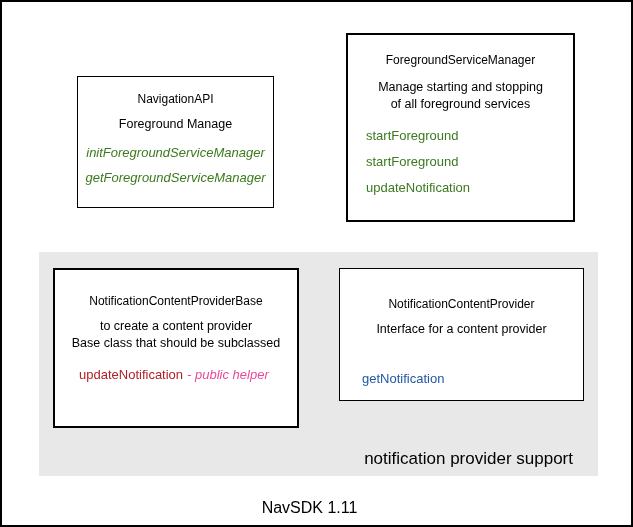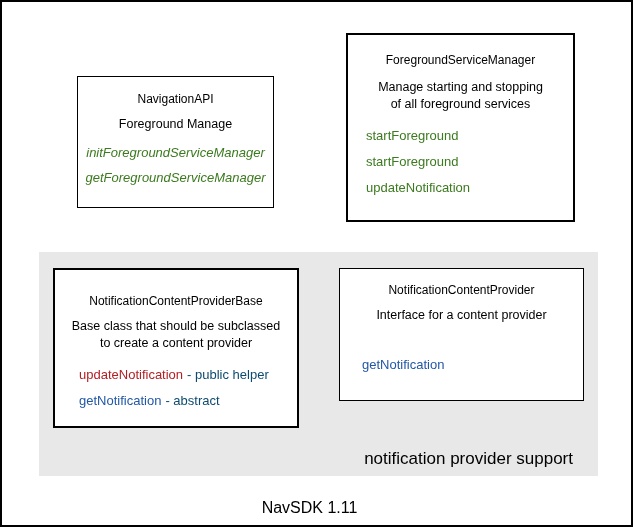--- a/index.html
+++ b/index.html
@@ -43,28 +43,28 @@
   #box-fsm .box-title { margin-top: 18px; }
   #box-fsm .box-desc  { margin-top: 12px; }
   #box-fsm .methods   { margin-top: 16px; margin-left: 18px; }
   #box-fsm .mrow      { margin-bottom: 10px; }
 
   #box-ncpb .box-title { margin-top: 24px; }
   #box-ncpb .box-desc  { margin-top: 10px; }
   #box-ncpb .methods   { margin-top: 16px; margin-left: 24px; }
   #box-ncpb .mrow      { margin-bottom: 10px; }
 
-  #box-ncp .box-title { margin-top: 14px; }
+  #box-ncp .box-title { margin-top: 28px; }
   #box-ncp .box-desc  { margin-top: 10px; }
   #box-ncp .methods   { margin-top: 33px; margin-left: 22px; }
 
   .m-green { color: #3b7a1e; }
   .m-red   { color: #b22025; }
   .m-blue  { color: #2257a5; }
-  .annot   { color: #0c4a6e; margin-left: 4px; }
+  .annot   { color: #ec4899; margin-left: 4px; font-style: italic; }
 
   .panel-caption {
     position: absolute;
     top: 447px; right: 58px;
     font-size: 17px; color: #000;
     white-space: nowrap;
   }
   .footer-caption {
     position: absolute;
     top: 497px; left: 0; right: 14px;
@@ -109,29 +109,26 @@
       </div>
       <div class="mrow">
         <span class="m-green">updateNotification</span>
       </div>
     </div>
   </div>
 
   <div class="box" id="box-ncpb">
     <div class="box-title">NotificationContentProviderBase</div>
     <div class="box-desc">
+      <div>to create a content provider</div>
       <div>Base class that should be subclassed</div>
-      <div>to create a content provider</div>
     </div>
     <div class="methods">
       <div class="mrow">
         <span class="m-red">updateNotification</span><span class="annot">- public helper</span>
-      </div>
-      <div class="mrow">
-        <span class="m-blue">getNotification</span><span class="annot">- abstract</span>
       </div>
     </div>
   </div>
 
   <div class="box" id="box-ncp">
     <div class="box-title">NotificationContentProvider</div>
     <div class="box-desc">
       <div>Interface for a content provider</div>
     </div>
     <div class="methods">

